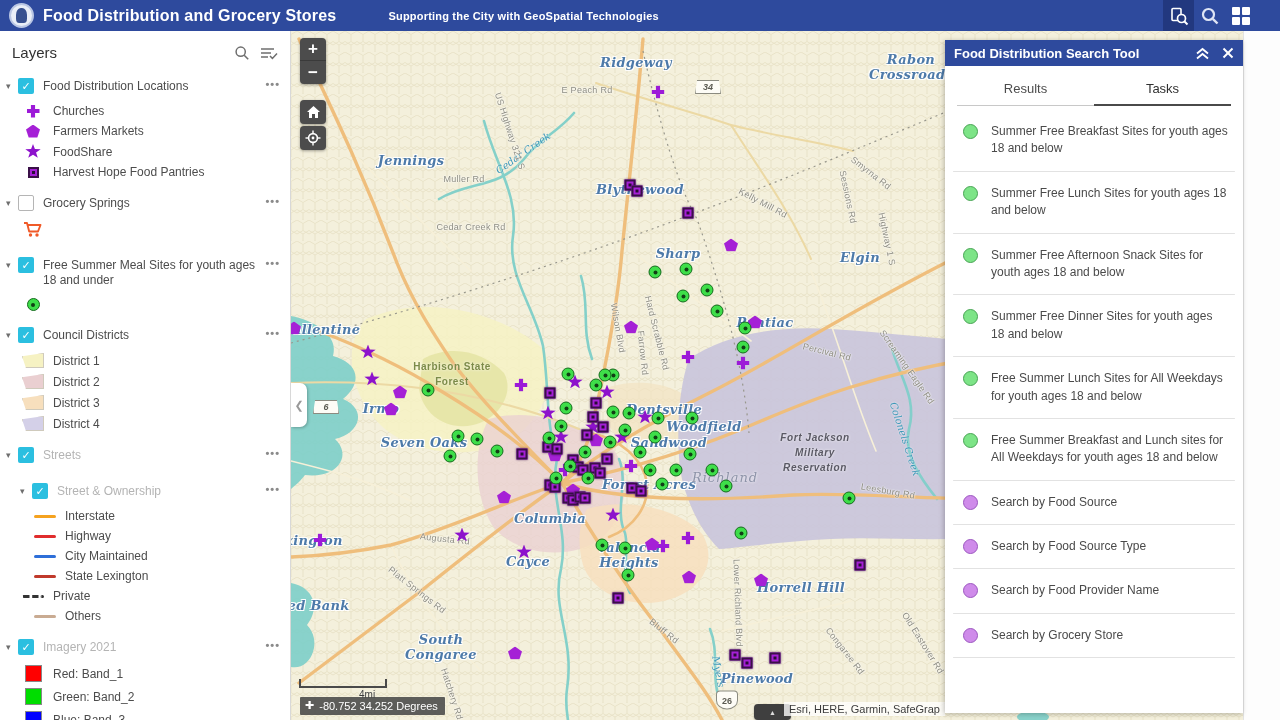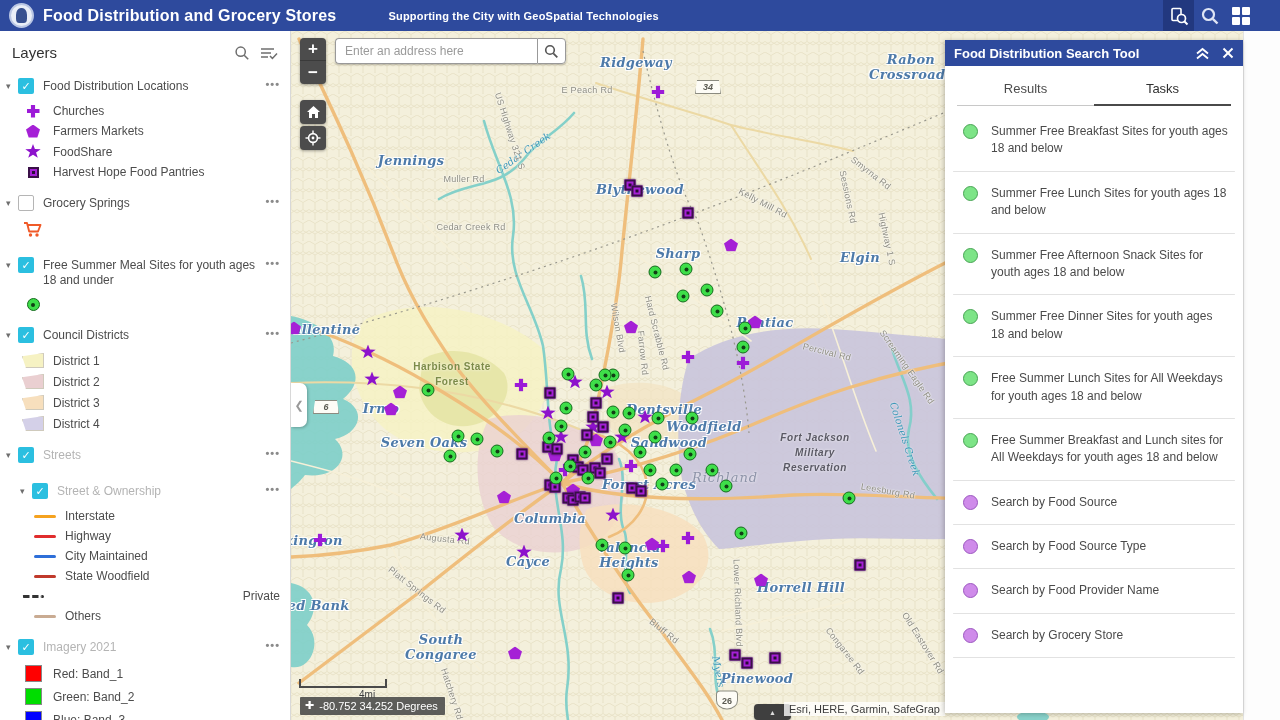--- a/index.html
+++ b/index.html
@@ -272,23 +272,23 @@
         <div class="leg-item" style="padding-left: 34px;">
           <span class="leg-icon">
             <span class="shp-line" style="background: rgb(46, 111, 216); display: inline-block;"></span>
           </span>
           <span class="leg-label">City Maintained</span>
         </div>
         <div class="leg-item" style="padding-left: 34px;">
           <span class="leg-icon">
             <span class="shp-line" style="background: rgb(192, 57, 43); display: inline-block;"></span>
           </span>
-          <span class="leg-label">State Woodfield</span>
-        </div>
-        <div class="leg-item" style=" justify-content: space-between;">
+          <span class="leg-label">State Lexington</span>
+        </div>
+        <div class="leg-item" style="">
           <span class="leg-icon">
             <span class="shp-line" style="background: none; border-top: 3px dashed rgb(51, 51, 51); height: 0px; display: inline-block;"></span>
           </span>
           <span class="leg-label">Private</span>
         </div>
         <div class="leg-item" style="padding-left: 34px;">
           <span class="leg-icon">
             <span class="shp-line" style="background: rgb(201, 171, 146); display: inline-block;"></span>
           </span>
           <span class="leg-label">Others</span>
@@ -555,29 +555,20 @@
         <span class="mk shp-circle" style="left: 401px; top: 387px;"></span>
         <span class="mk shp-circle" style="left: 367px; top: 387px;"></span>
         <span class="mk shp-circle" style="left: 311px; top: 514px;"></span>
         <span class="mk shp-circle" style="left: 337px; top: 544px;"></span>
       </div>
 
     <div id="zoomstack" class="mctl">
       <div class="zbtn">+</div>
       <div class="zbtn">−</div>
     </div>
-    <div id="addr-box">
-      <input id="addr-input" placeholder="Enter an address here" style="">
-      <div id="addr-btn">
-        <svg width="15" height="15" viewBox="0 0 15 15">
-          <circle cx="6" cy="6" r="4.3" fill="none" stroke="#555" stroke-width="1.6"></circle>
-          <line x1="9.3" y1="9.3" x2="13.3" y2="13.3" stroke="#555" stroke-width="1.8"></line>
-        </svg>
-      </div>
-    </div>
     <div id="home-btn" class="mctl">
       <svg width="15" height="14" viewBox="0 0 15 14">
         <path d="M7.5,1 L14,7 L12,7 L12,13 L9,13 L9,9 L6,9 L6,13 L3,13 L3,7 L1,7 Z" fill="#fff"></path>
       </svg>
     </div>
     <div id="locate-btn" class="mctl">
       <svg width="16" height="16" viewBox="0 0 16 16">
         <circle cx="8" cy="8" r="4.4" fill="none" stroke="#fff" stroke-width="1.6"></circle>
         <circle cx="8" cy="8" r="1.4" fill="#fff"></circle>
         <line x1="8" y1="0.5" x2="8" y2="3" stroke="#fff" stroke-width="1.4"></line>

